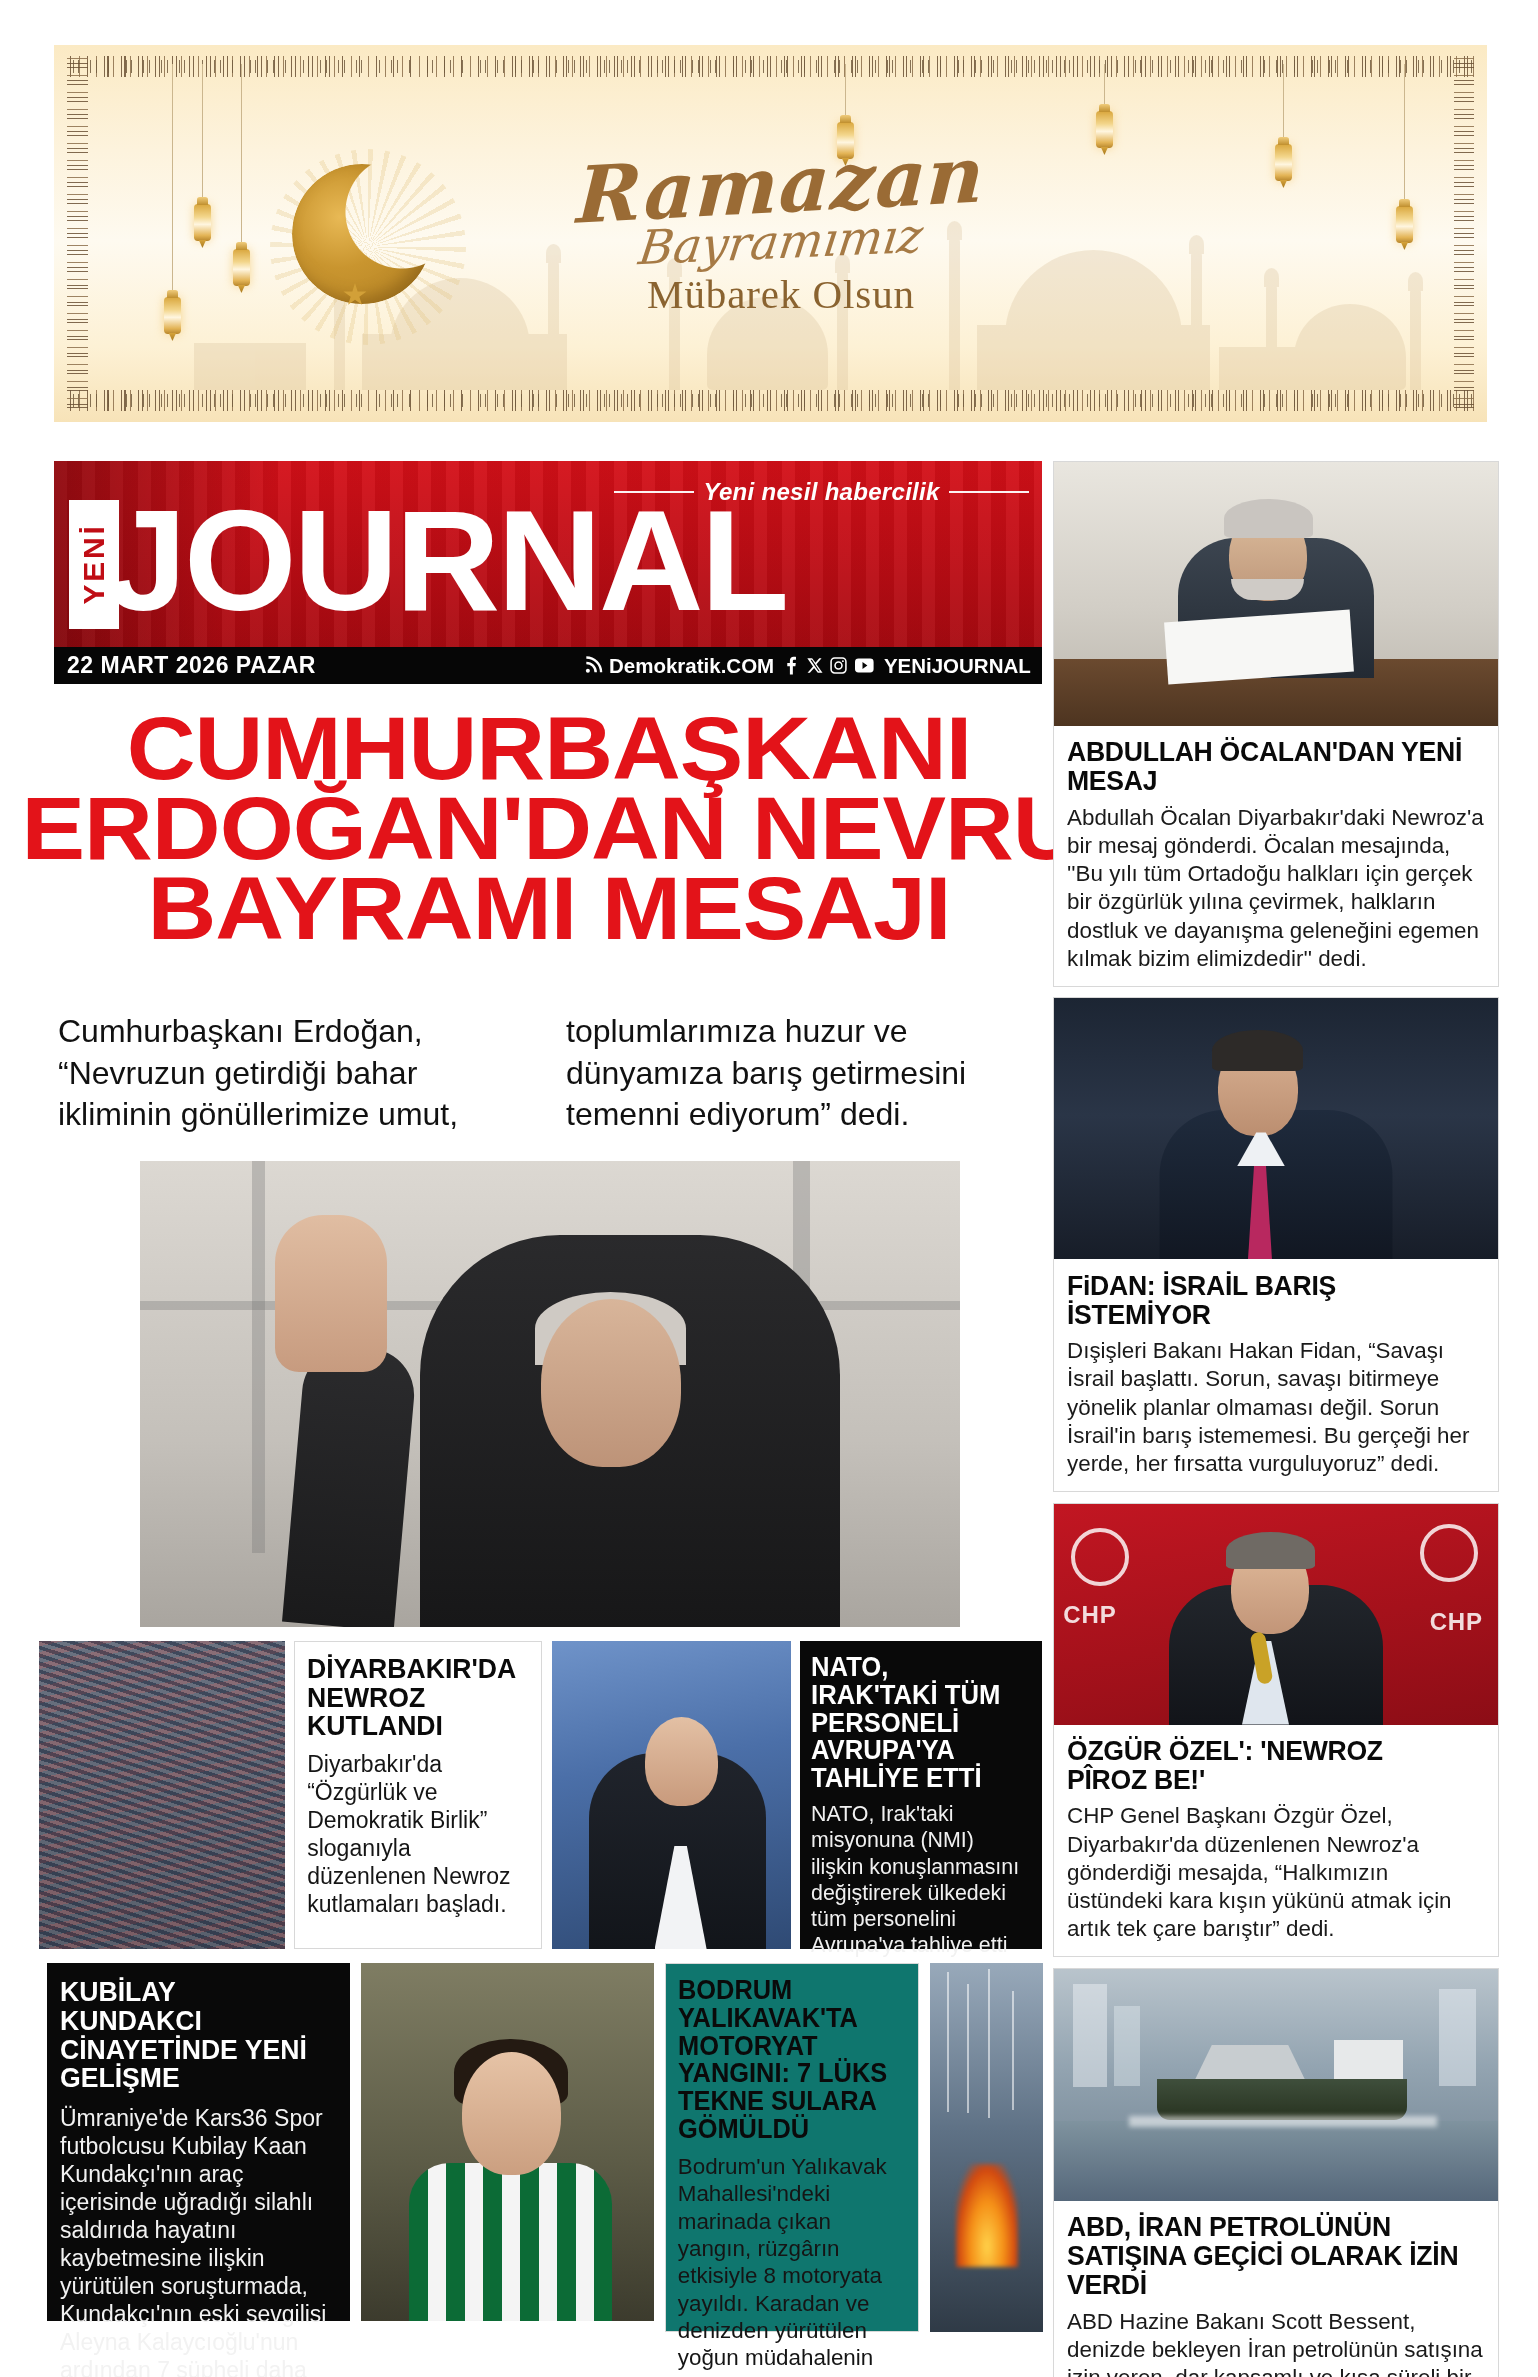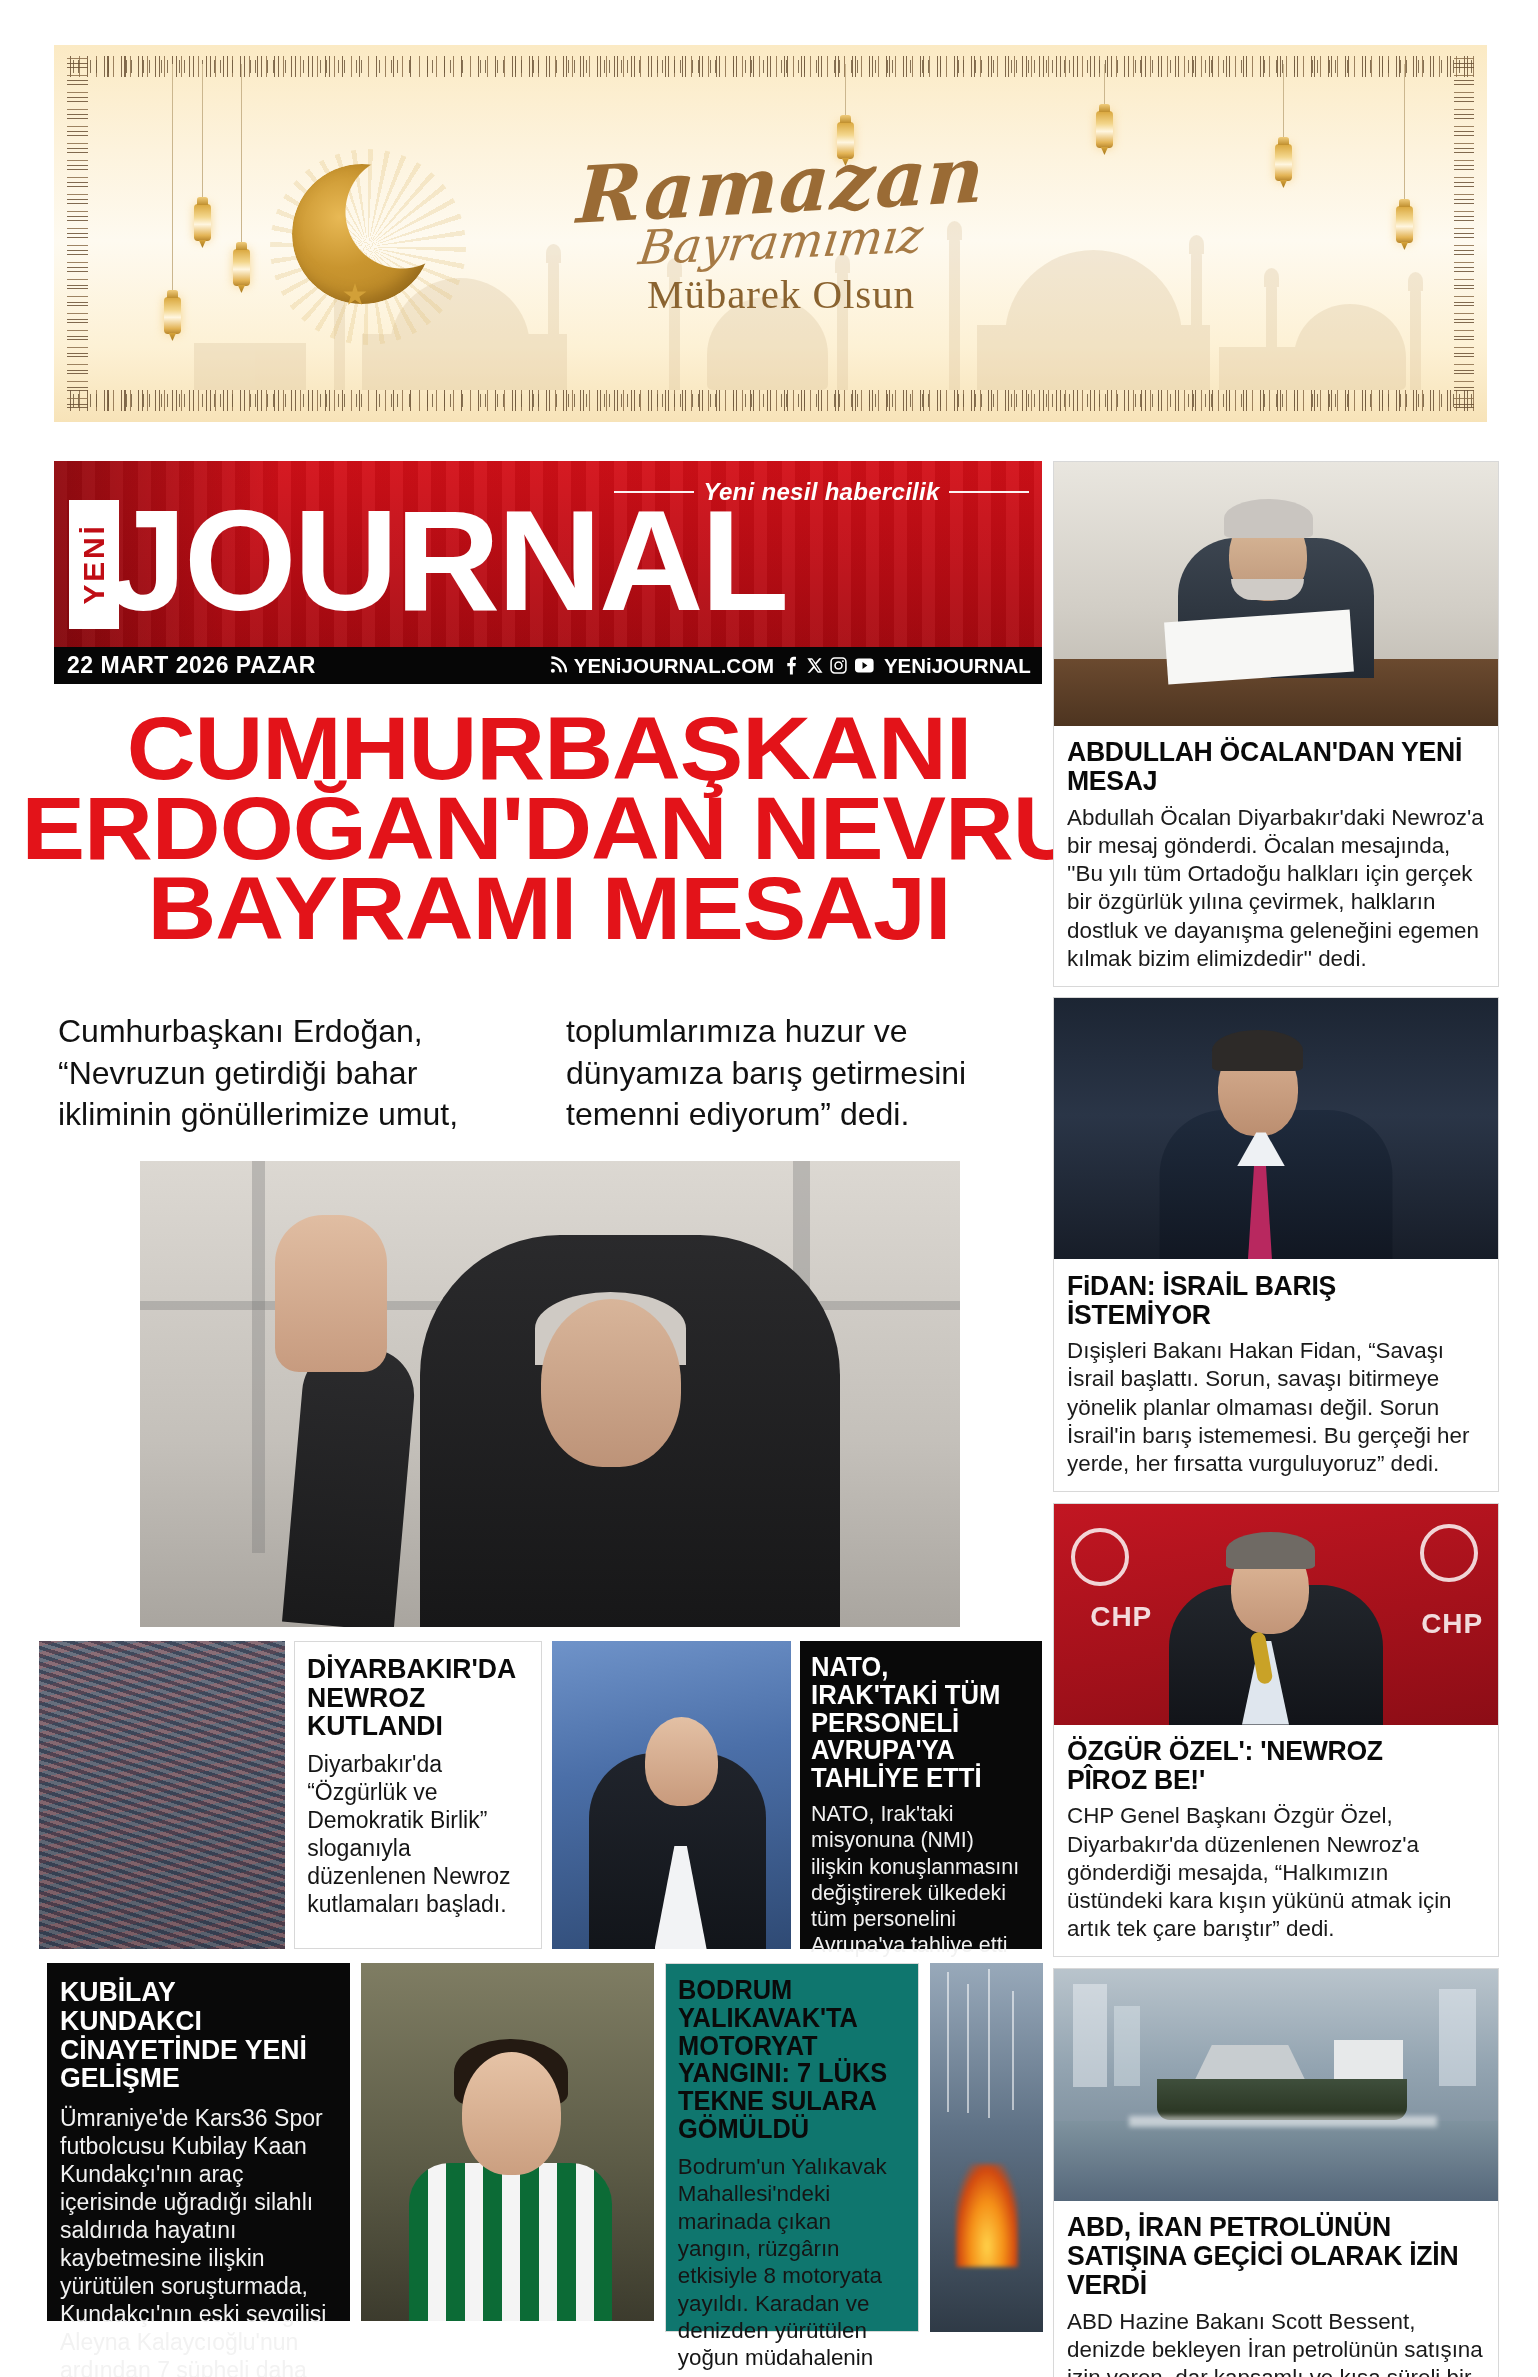--- a/index.html
+++ b/index.html
@@ -236,22 +236,22 @@
   .ph-ozel   { height:221px; background:linear-gradient(170deg,#c21622 0%,#a5111b 55%,#8c0d16 100%); }
   .ph-ship   { height:232px; background:linear-gradient(180deg,#b9c4cc 0%,#93a4b1 42%,#6d7f8e 100%); }
 
   .pp-suit { position:absolute; left:50%; bottom:0; transform:translateX(-50%); }
   .pp-face { position:absolute; border-radius:50% 50% 45% 45%; }
   .chp-logo {
     position:absolute; width:58px; height:58px; border-radius:50%;
     border:4.7px solid rgba(255,255,255,.82);
   }
   .chp-txt {
-    position:absolute; color:rgba(255,255,255,.85); font-weight:900; font-size:28px;
-    font-family:"Liberation Sans", sans-serif; letter-spacing:0.9px;margin-left:27px;
+    position:absolute; color:rgba(255,255,255,.85); font-weight:900; font-size:24px;
+    font-family:"Liberation Sans", sans-serif; letter-spacing:0.9px;
   }
   .ship-hull {
     position:absolute; left:103px; top:110px; width:250px; height:41px;
     background:linear-gradient(180deg,#3f4f3c,#27321f); border-radius:0 0 13px 13px;
   }
   .ship-sup {
     position:absolute; left:280px; top:71px; width:69px; height:43px; background:#e7e9ea;
   }
   .ship-crane {
     position:absolute; left:140px; top:76px; width:112px; height:37px;
@@ -445,21 +445,21 @@
     <div class="date">22 MART 2026 PAZAR</div>
     <div class="right">
       <div class="site">
         <span class="ico">
           <svg width="18.6" height="18.6" viewBox="0 0 24 24" fill="#fff">
             <circle cx="5" cy="19" r="2.6"></circle>
             <path d="M3 10.5a10.5 10.5 0 0 1 10.5 10.5h3.2A13.7 13.7 0 0 0 3 7.3z"></path>
             <path d="M3 3.5A17.5 17.5 0 0 1 20.5 21h3.1A20.6 20.6 0 0 0 3 .4z"></path>
           </svg>
         </span>
-        <span>YENiJOURNAL.COM</span>
+        <span>Demokratik.COM</span>
       </div>
       <div class="socials">
         <span class="ico">
           <svg width="15" height="18.6" viewBox="0 0 12 22" fill="#fff">
               <path d="M7.6 22V12h3l.5-3.6h-3.5V6.1c0-1 .3-1.7 1.8-1.7h1.9V1.2C10.9 1.1 9.8 1 8.5 1 5.9 1 4.1 2.6 4.1 5.6v2.8H1V12h3.1v10z"></path>
             </svg>
         </span>
         <span class="ico">
           <svg width="16" height="17" viewBox="0 0 20 20" fill="#fff">
               <path d="M15.3 1h2.9l-6.4 7.3L19.4 19h-5.9l-4.6-6-5.3 6H.7l6.8-7.8L.4 1h6l4.2 5.5zm-1 16.2h1.6L6.1 2.7H4.3z"></path>

